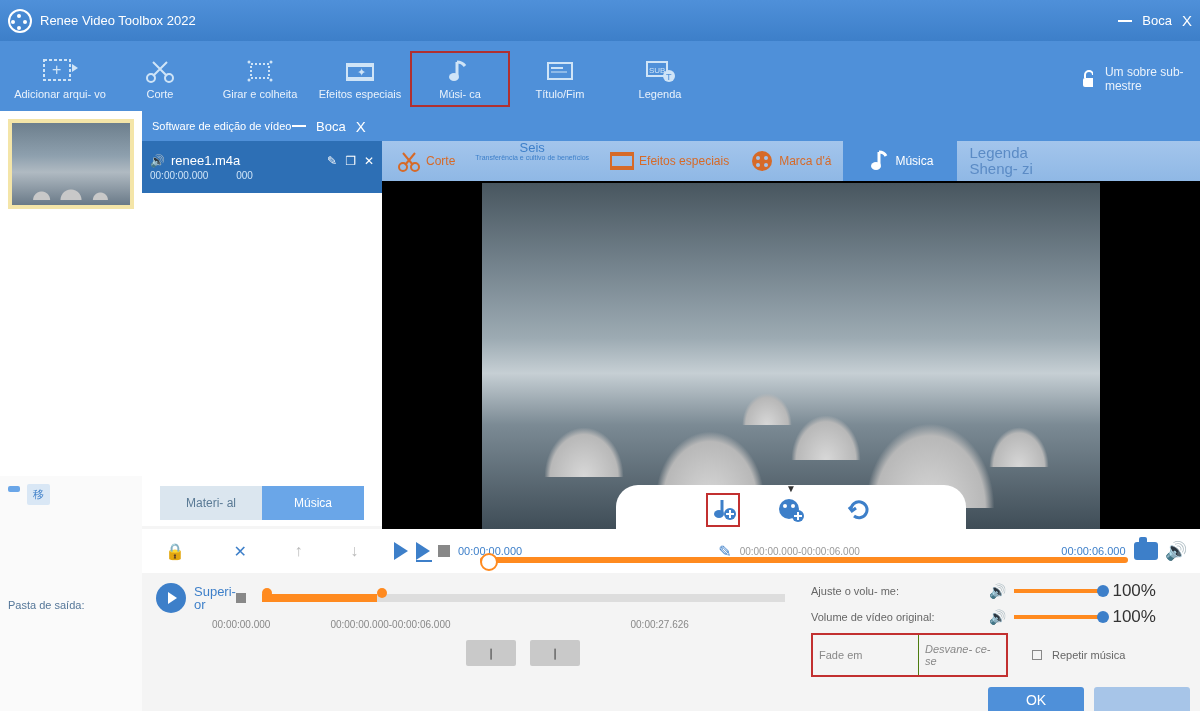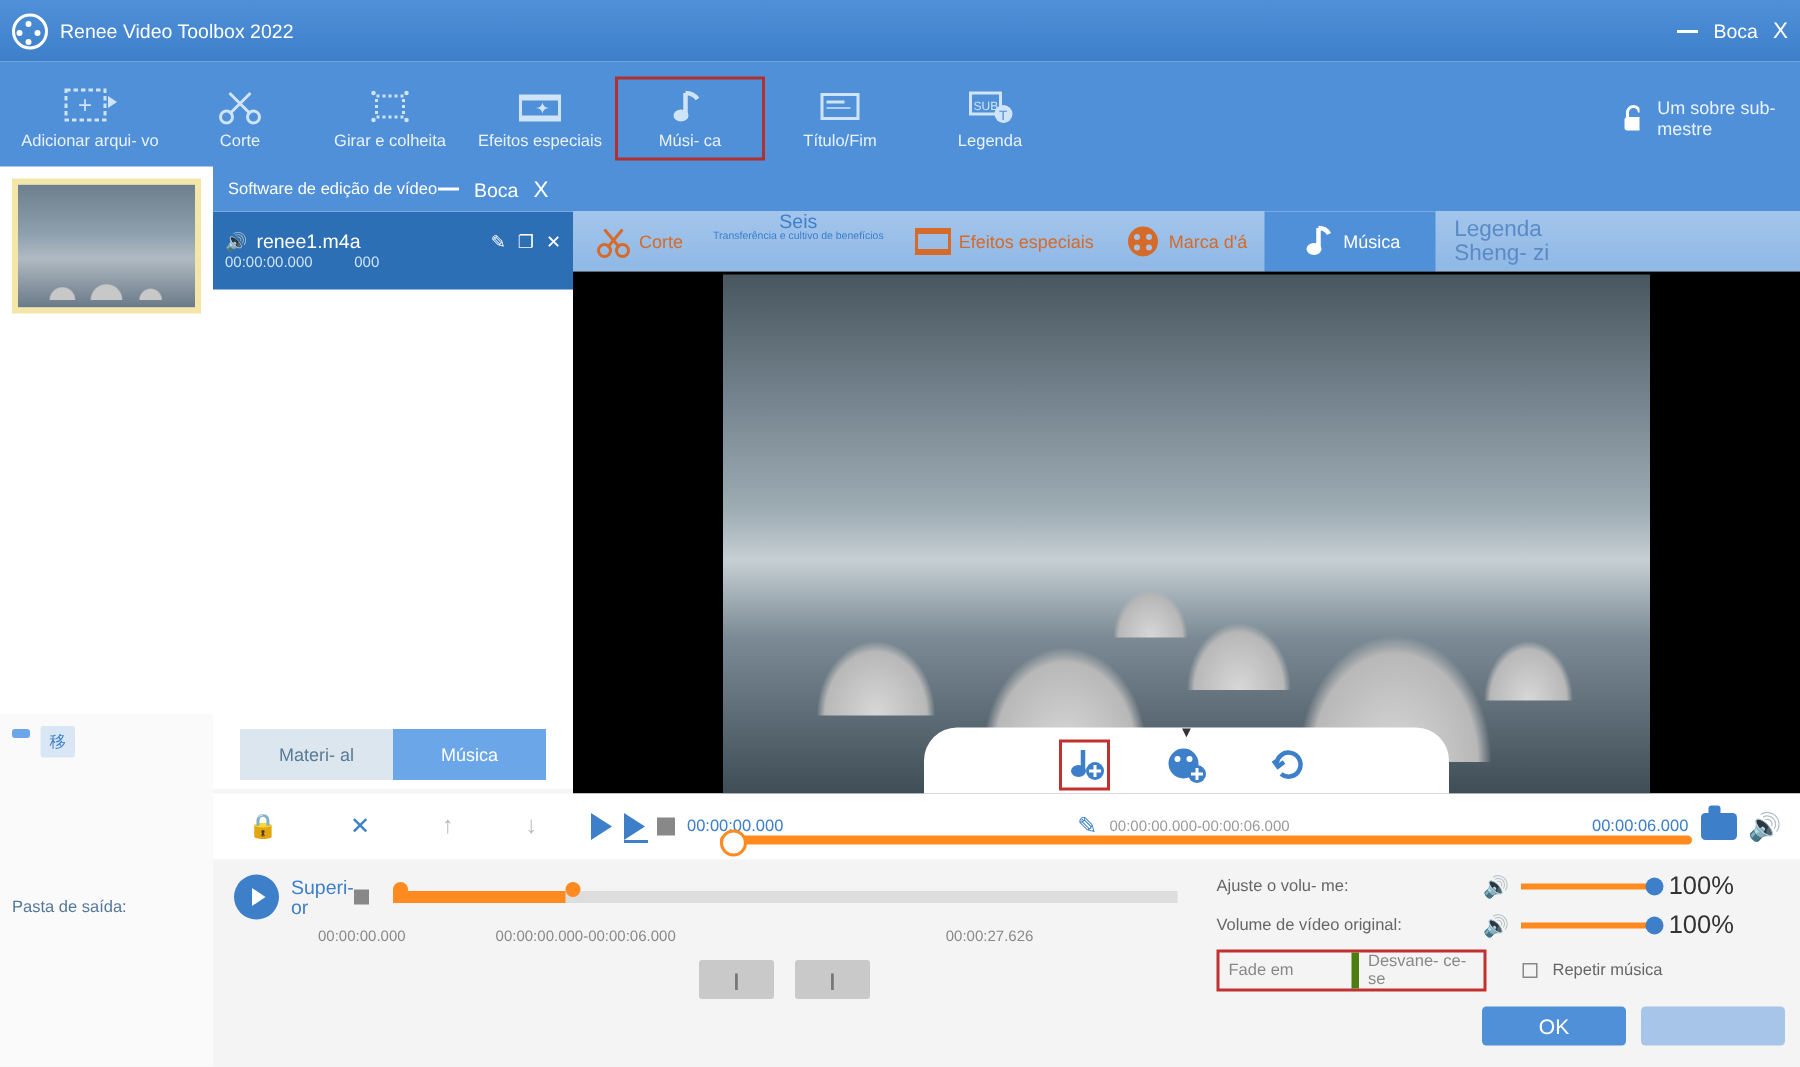--- a/index.html
+++ b/index.html
@@ -101,23 +101,23 @@
 
 
 .bs-right { flex:1; padding:8px 10px 8px 4px; display:flex; flex-direction:column; gap:6px; font-size:11px; color:#666; }
 .vol-row { display:flex; align-items:center; gap:8px; }
 .vol-label { width:170px; line-height:1.1; }
 .vol-spk { color:#ff8a1f; font-size:14px; }
 .vol-bar { width:90px; height:4px; background:#ff8a1f; position:relative; }
 .vol-bar::after { content:""; position:absolute; right:-5px; top:-4px; width:12px; height:12px; background:#3d7fc9; border-radius:50%; }
 .vol-pct { color:#333; font-size:17px; }
 .fade-row { display:flex; align-items:center; gap:6px; }
-.fade-box { border:2px solid #c23030; display:flex; height:28px; }
+.fade-box { border:2px solid #c23030; display:flex; height:44px;gap:17px; }
 .fade-cell { width:88px; display:flex; align-items:center; padding:0 6px; color:#888; font-size:11px; }
-.fade-cell + .fade-cell { border-left:5px solid #4d7c0f; }
+.fade-cell + .fade-cell { border-left:1px solid #4d7c0f;font-style:italic; }
 .repeat-chk { width:10px; height:10px; border:1px solid #888; margin:0 4px 0 18px; }
 .action-row { display:flex; gap:10px; justify-content:flex-end; margin-top:4px; }
 .act-btn { width:96px; height:26px; border-radius:3px; display:flex; align-items:center; justify-content:center; font-size:14px; }
 .act-ok { background:#4f90d9; color:#fff; }
 .act-cancel { background:#a7c5e8; color:#eef5fc; }
 </style>
 </head>
 <body>
 
 <div class="titlebar">

